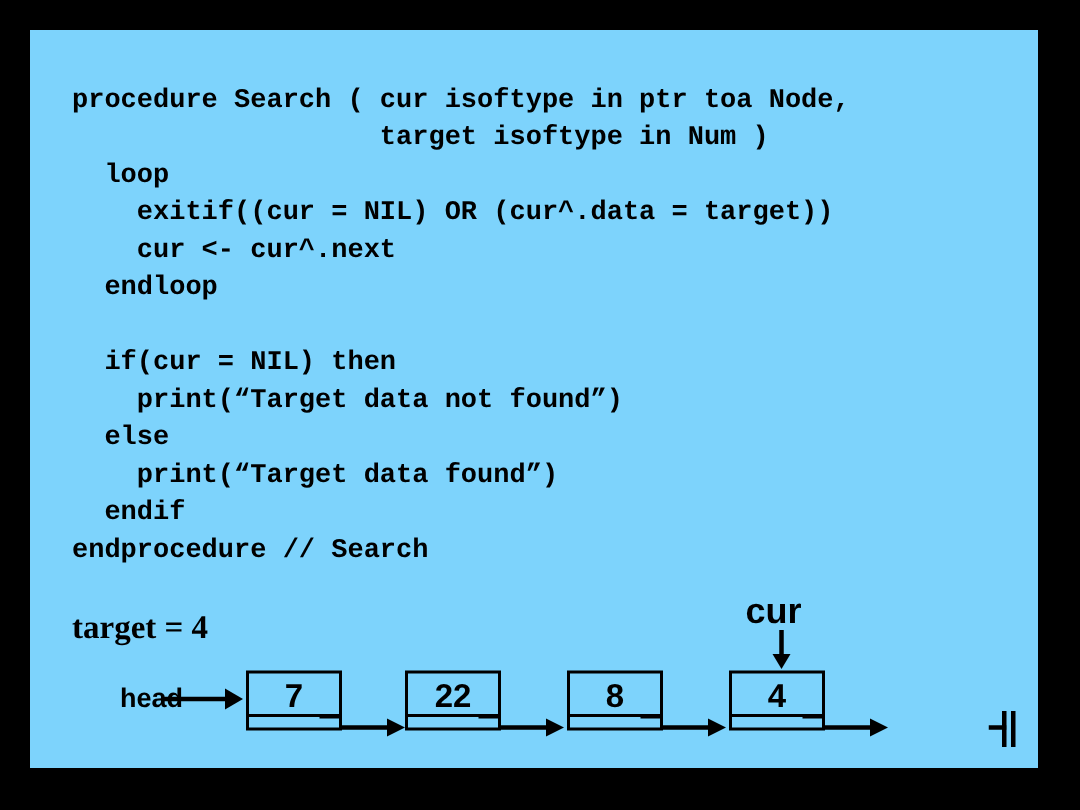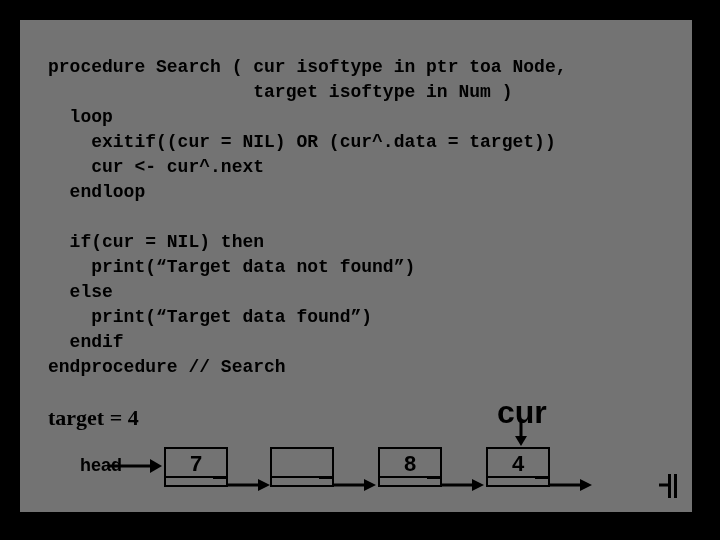--- a/index.html
+++ b/index.html
@@ -9,21 +9,21 @@
     width: 720px;
     height: 540px;
     font-family: "Courier New", monospace;
   }
   .frame {
     position: absolute;
     top: 16px;
     left: 16px;
     width: 680px;
     height: 500px;
-    background: #737373;
+    background: #7dd3fc;
     border: 4px solid #000;
     box-sizing: border-box;
   }
   .code {
     position: absolute;
     top: 35px;
     left: 28px;
     font-size: 18px;
     line-height: 25px;
     font-weight: bold;
@@ -37,21 +37,21 @@
     top: 385px;
     font-family: Liberation Serif, serif;
     font-size: 22px;
     font-weight: bold;
   }
   .cur-label {
     position: absolute;
     left: 477px;
     top: 374px;
     font-family: Arial, sans-serif;
-    font-size: 32px;
+    font-size: 24px;
     font-weight: bold;
   }
   .cur-arrow {
     position: absolute;
     left: 494px;
     top: 400px;
   }
   .head-label {
     position: absolute;
     left: 30px;
@@ -171,20 +171,21 @@
   </div>
   <div class="link-arrow" style="left:208px">
     <svg width="42" height="14">
         <line x1="0" y1="7" x2="32" y2="7" stroke="#000" stroke-width="3"></line>
         <polygon points="30,1 30,13 42,7" fill="#000"></polygon>
       </svg>
   </div>
 
   <div class="node" style="left:250px">
     <div class="node-box">
+      <div class="node-val">22</div>
       <div class="node-divider"></div>
       <div class="node-ptr-top"></div>
     </div>
   </div>
   <div class="link-arrow" style="left:314px">
     <svg width="42" height="14">
         <line x1="0" y1="7" x2="32" y2="7" stroke="#000" stroke-width="3"></line>
         <polygon points="30,1 30,13 42,7" fill="#000"></polygon>
       </svg>
   </div>

